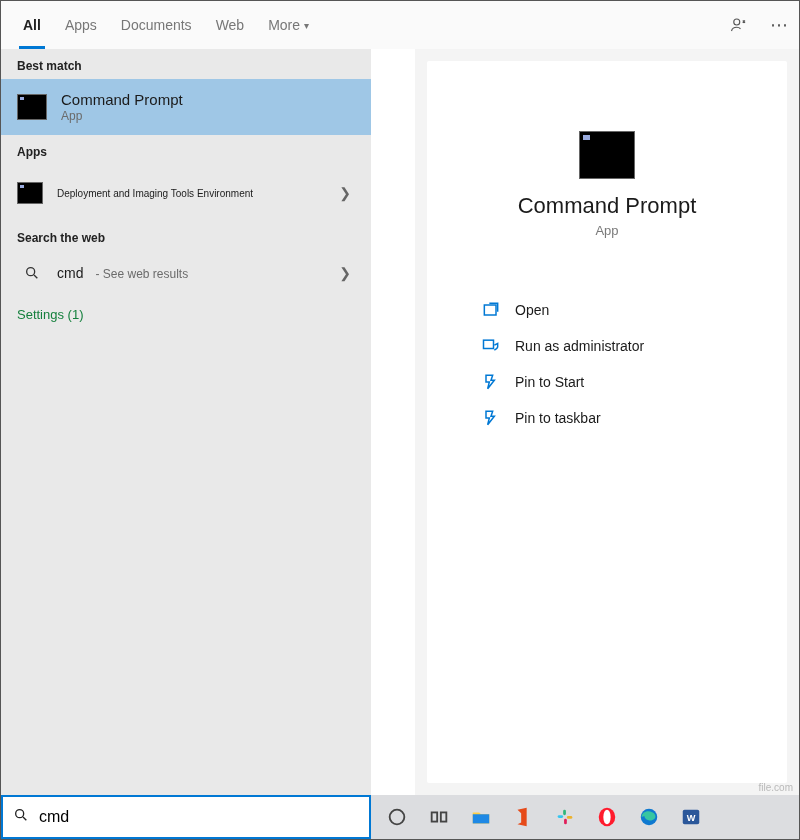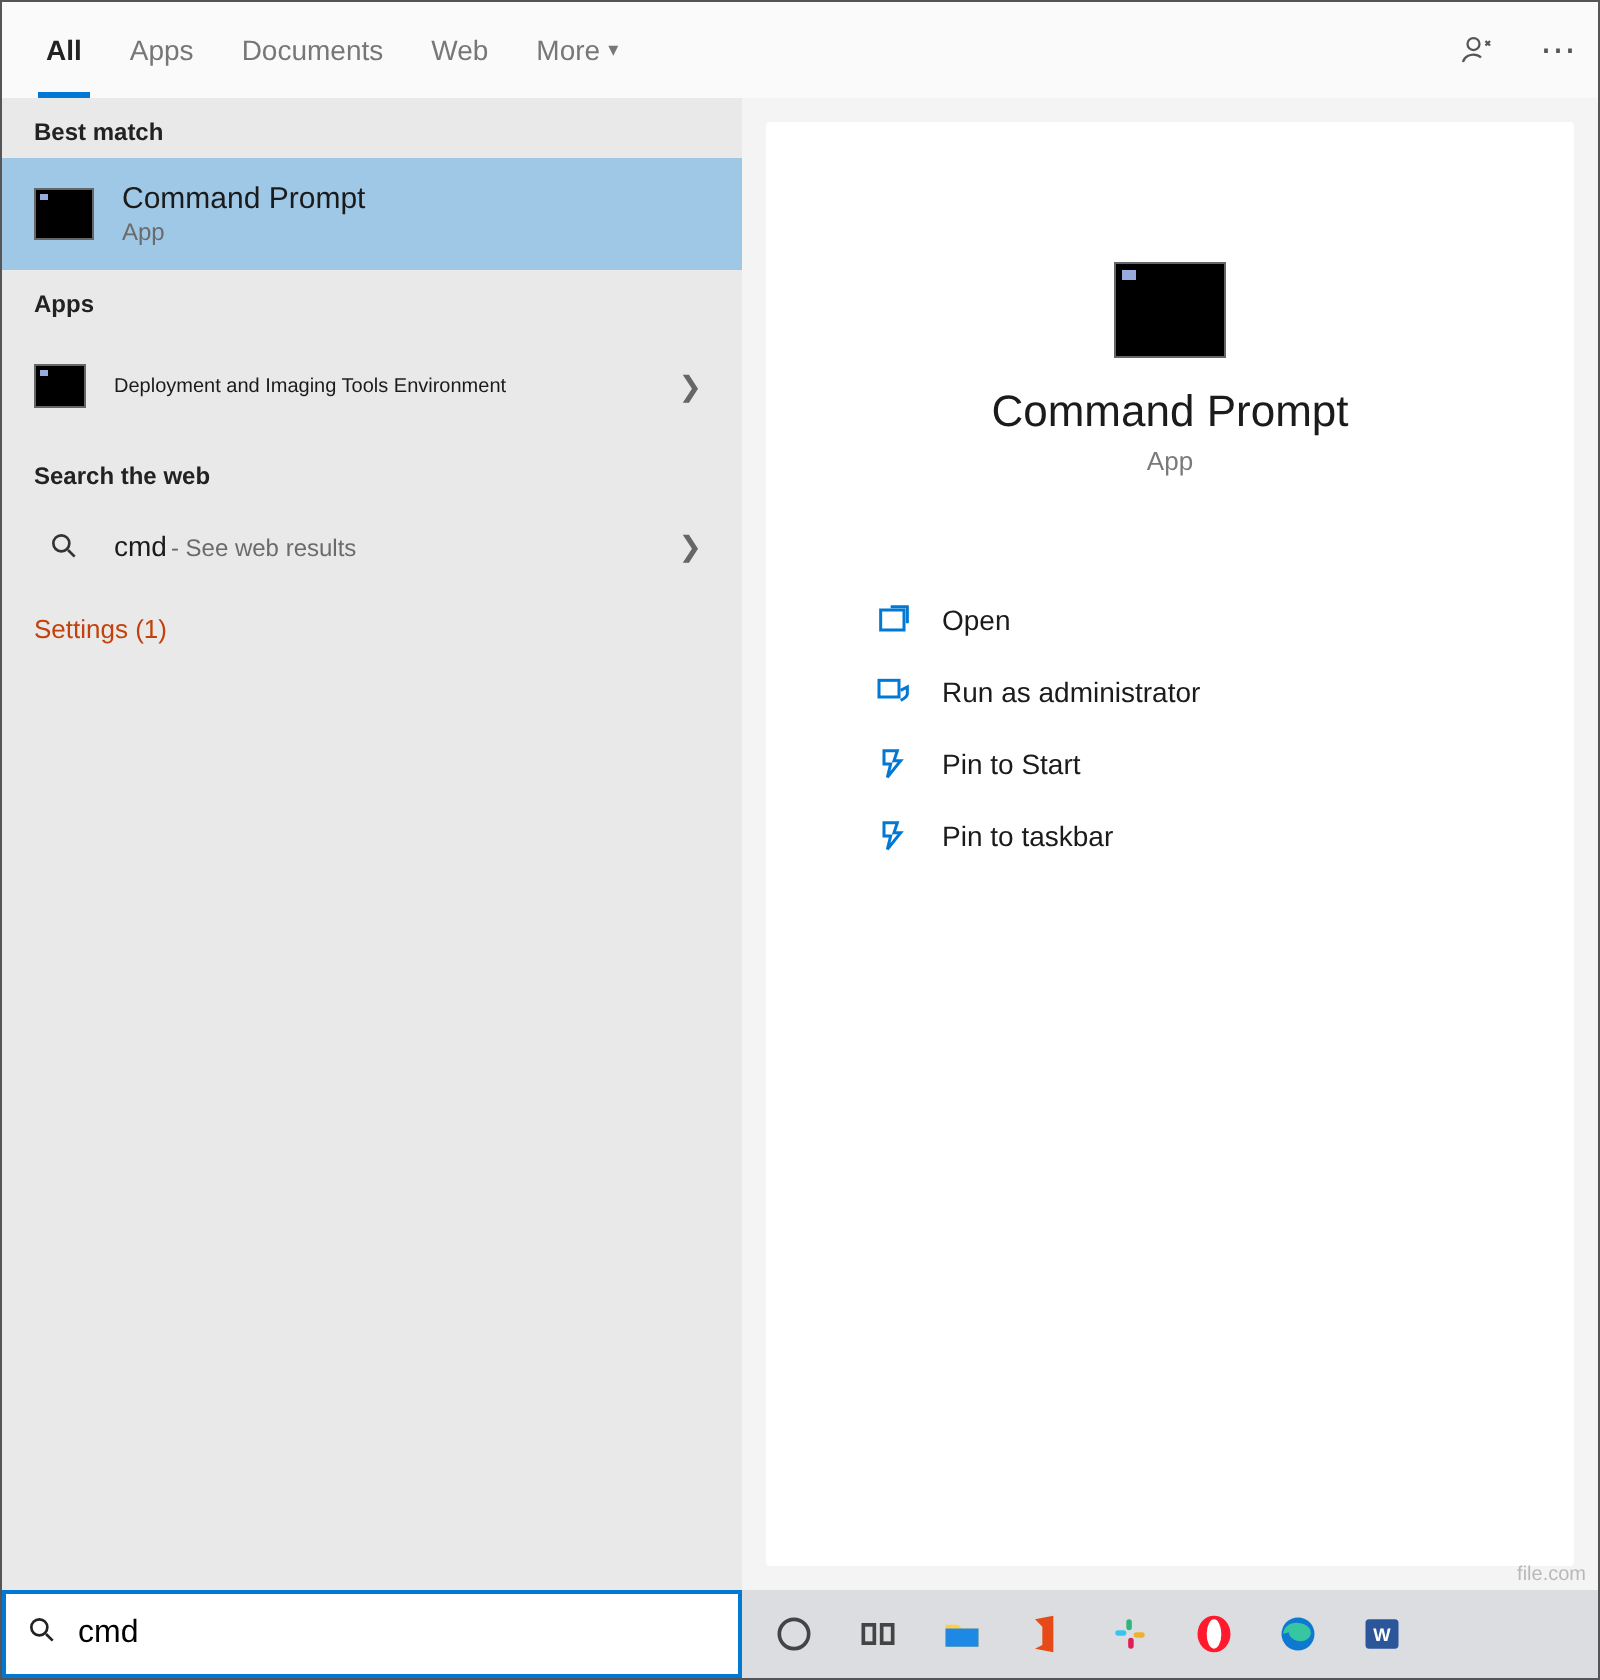--- a/index.html
+++ b/index.html
@@ -9,36 +9,36 @@
   
   .tabs{display:flex;align-items:center;height:48px;padding-left:10px;background:#fafafa;}
   .tab{padding:0 12px;font-size:14px;color:#777;height:100%;display:flex;align-items:center;cursor:pointer;}
   .tab.active{color:#222;font-weight:600;position:relative;}
   .tab.active::after{content:"";position:absolute;left:8px;right:8px;bottom:0;height:3px;background:#0078d4;}
   .tab .chev{margin-left:4px;font-size:10px;}
   .tabs-spacer{flex:1;}
   .top-icon{width:40px;display:flex;justify-content:center;align-items:center;color:#555;font-size:18px;cursor:pointer;}
 
   
-  .body{display:flex;height:calc(100% - 48px - 44px);}
+  .body{display:flex;height:calc(100% - 48px - 44px);gap:44px;}
   .left{width:370px;background:#e9e9e9;display:flex;flex-direction:column;overflow:hidden;}
   .right{flex:1;background:#f4f4f4;padding:12px;}
   .right-card{background:#fff;height:100%;border-radius:2px;position:relative;padding:20px;}
 
   .sec-label{font-size:12px;font-weight:600;color:#222;padding:10px 16px 6px;}
   .row{display:flex;align-items:center;padding:8px 16px;min-height:56px;}
   .row.best{background:#9fc7e6;}
   .row .thumb{width:30px;height:26px;background:#000;border:1px solid #666;margin-right:14px;flex-shrink:0;position:relative;}
   .row .thumb::before{content:"";position:absolute;left:2px;top:2px;width:4px;height:3px;background:#9ad;}
   .row .txt{flex:1;}
   .row .title{font-size:15px;color:#1b1b1b;}
   .row .sub{font-size:12px;color:#6b6b6b;margin-top:1px;}
   .row .chev-r{color:#666;font-size:14px;padding:0 4px;}
   .row.search .sicon{width:30px;display:flex;justify-content:center;align-items:center;margin-right:10px;color:#444;}
-  .settings{font-size:13px;color:#c2410c;padding:12px 16px;}
+  .settings{font-size:13px;color:#15803d;padding:12px 16px;}
 
   
   .big-thumb{width:56px;height:48px;background:#000;margin:50px auto 14px;border:1px solid #666;position:relative;}
   .big-thumb::before{content:"";position:absolute;left:3px;top:3px;width:7px;height:5px;background:#9ad;}
   .big-title{text-align:center;font-size:22px;color:#1b1b1b;}
   .big-sub{text-align:center;font-size:13px;color:#7a7a7a;margin-top:4px;}
 
   .actions{margin-top:54px;}
   .action{display:flex;align-items:center;height:36px;padding-left:34px;font-size:14px;color:#1b1b1b;cursor:pointer;}
   .action .ai{width:20px;height:20px;margin-right:14px;color:#0078d4;display:flex;align-items:center;justify-content:center;}
@@ -103,21 +103,21 @@
       <div class="sec-label">Search the web</div>
       <div class="row search" style="min-height:44px;">
         <div class="sicon">
           <svg viewBox="0 0 24 24" width="16" height="16" fill="none" stroke="#333" stroke-width="2">
               <circle cx="10" cy="10" r="6"></circle>
               <line x1="15" y1="15" x2="20" y2="20"></line>
             </svg>
         </div>
         <div class="txt" style="display:flex;align-items:baseline;">
           <span class="title" style="font-size:14px;">cmd</span>
-          <span class="sub" style="margin-left:2px;"> - See web results</span>
+          <span class="sub" style="margin-left:12px;"> - See web results</span>
         </div>
         <div class="chev-r">❯</div>
       </div>
 
       <div class="settings">Settings (1)</div>
     </div>
 
     <div class="right">
       <div class="right-card">
         <div class="big-thumb"></div>

